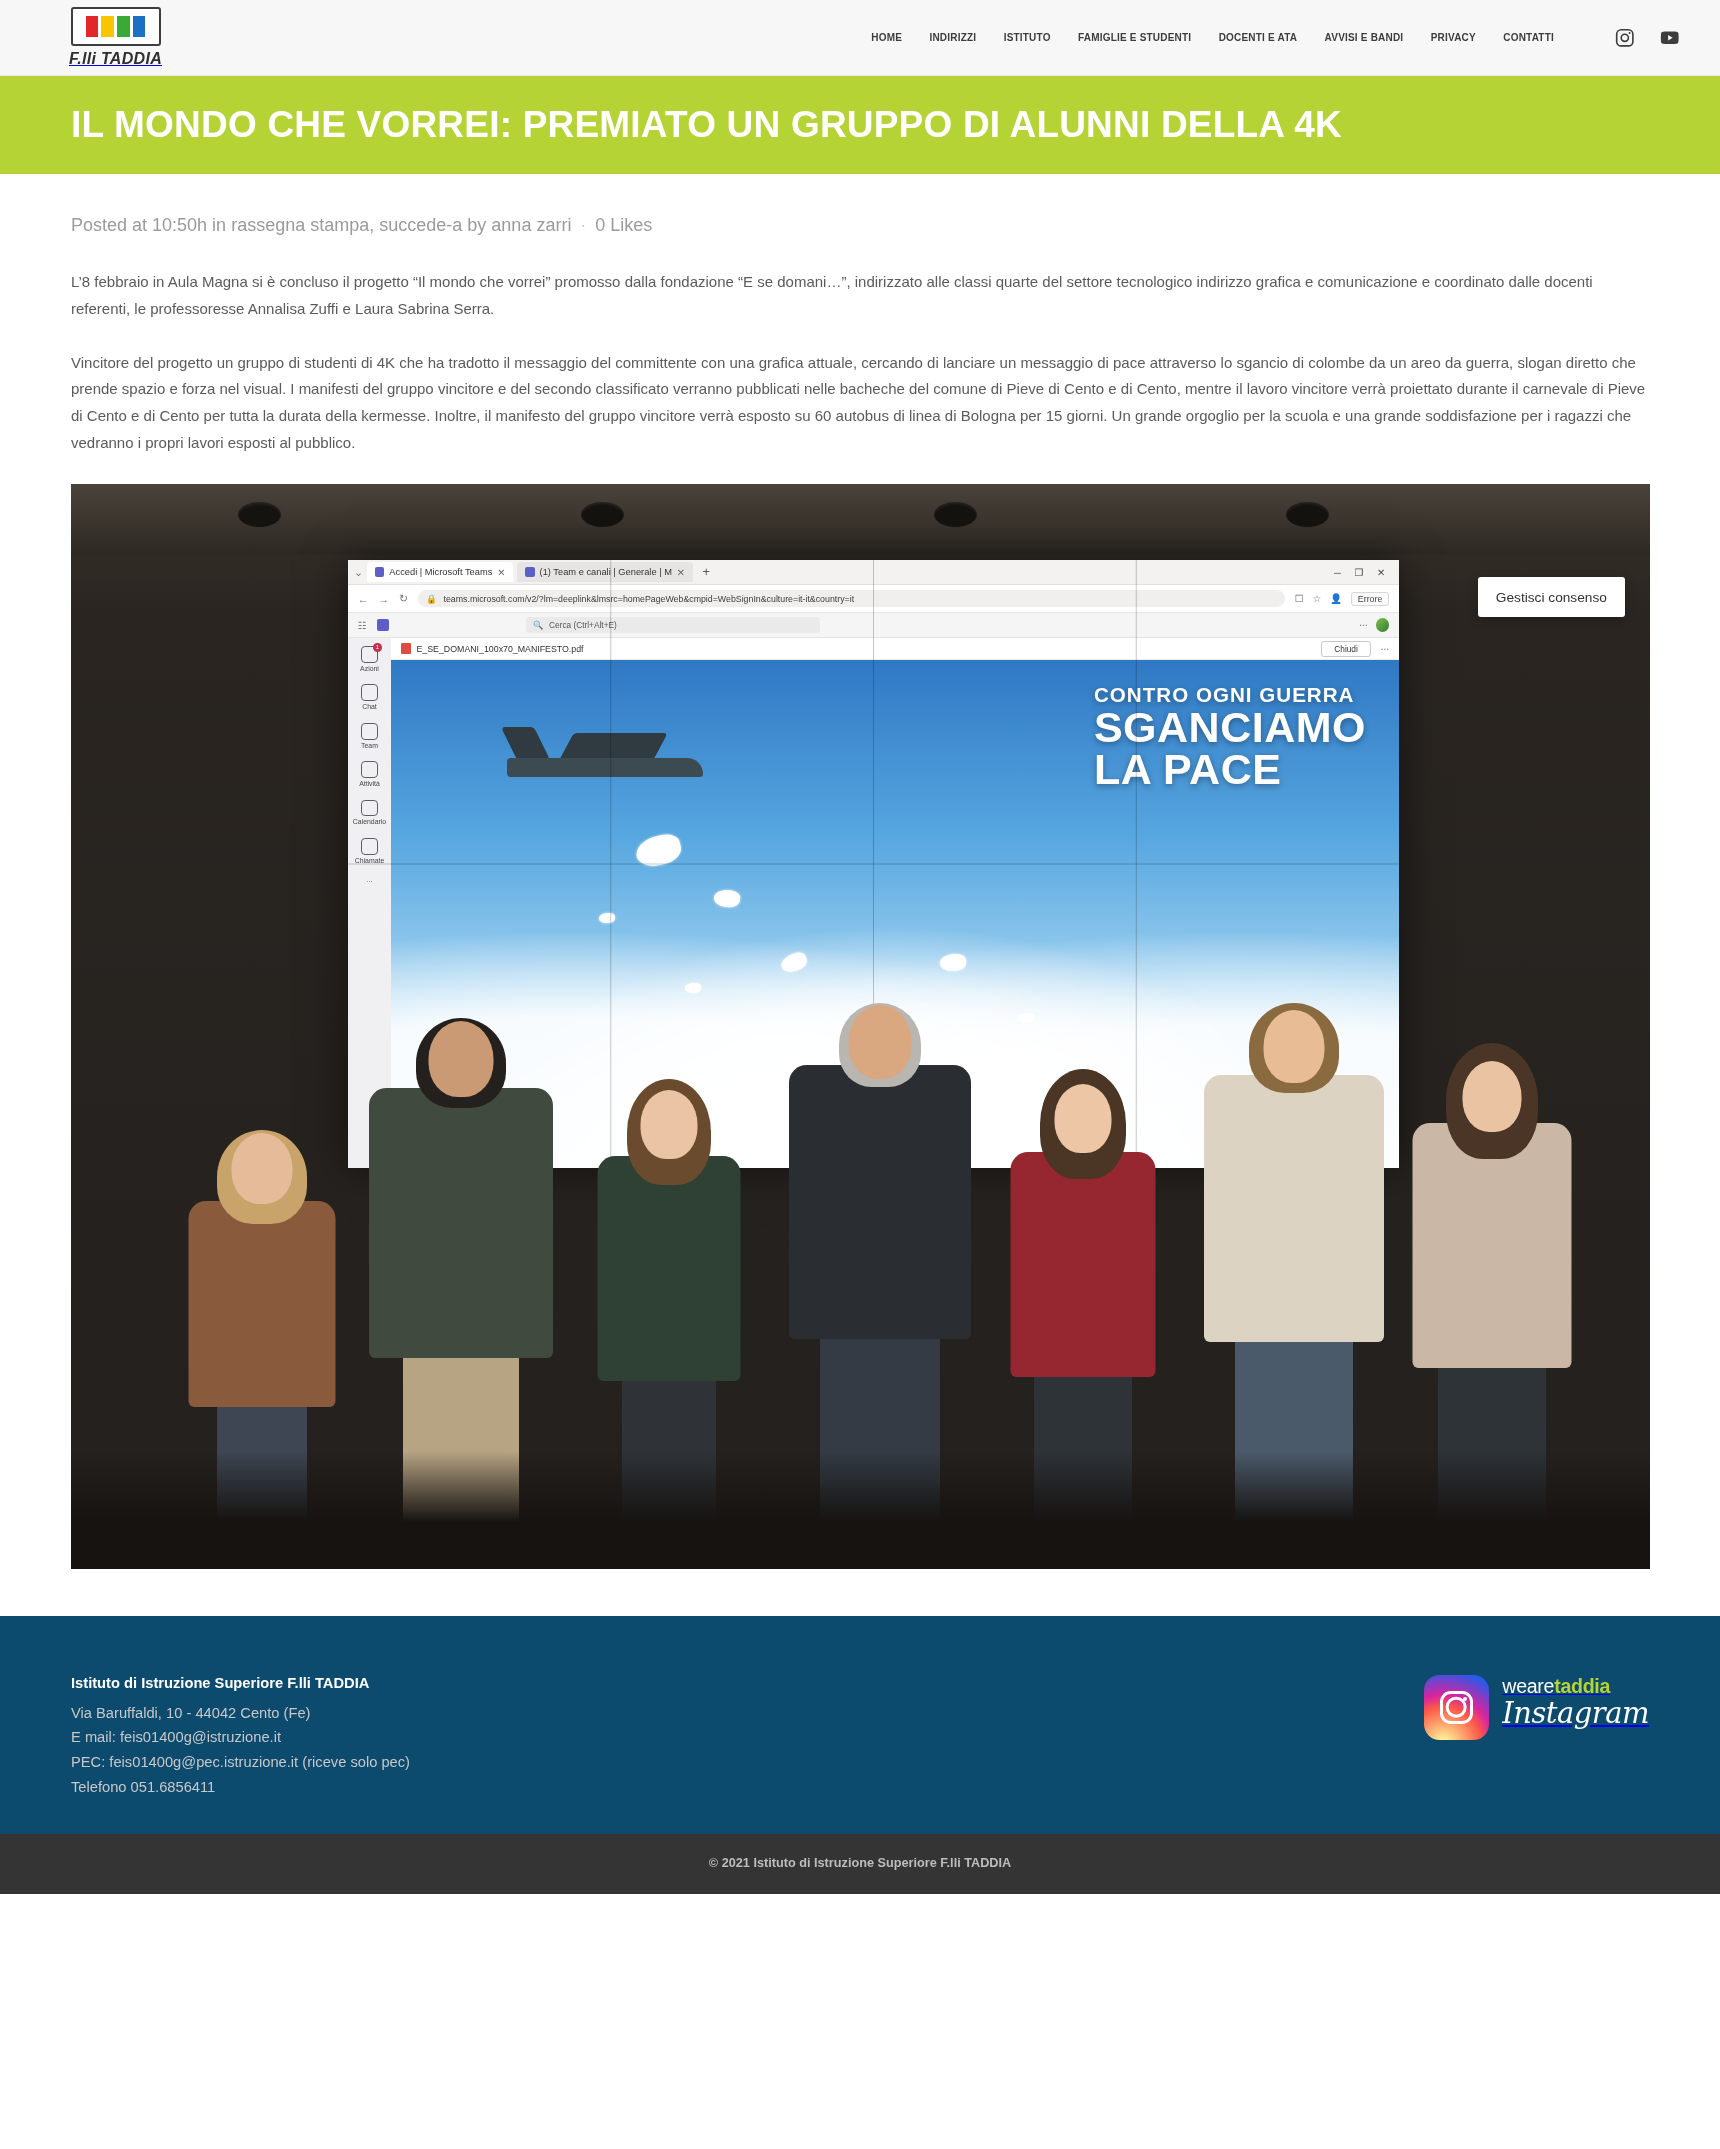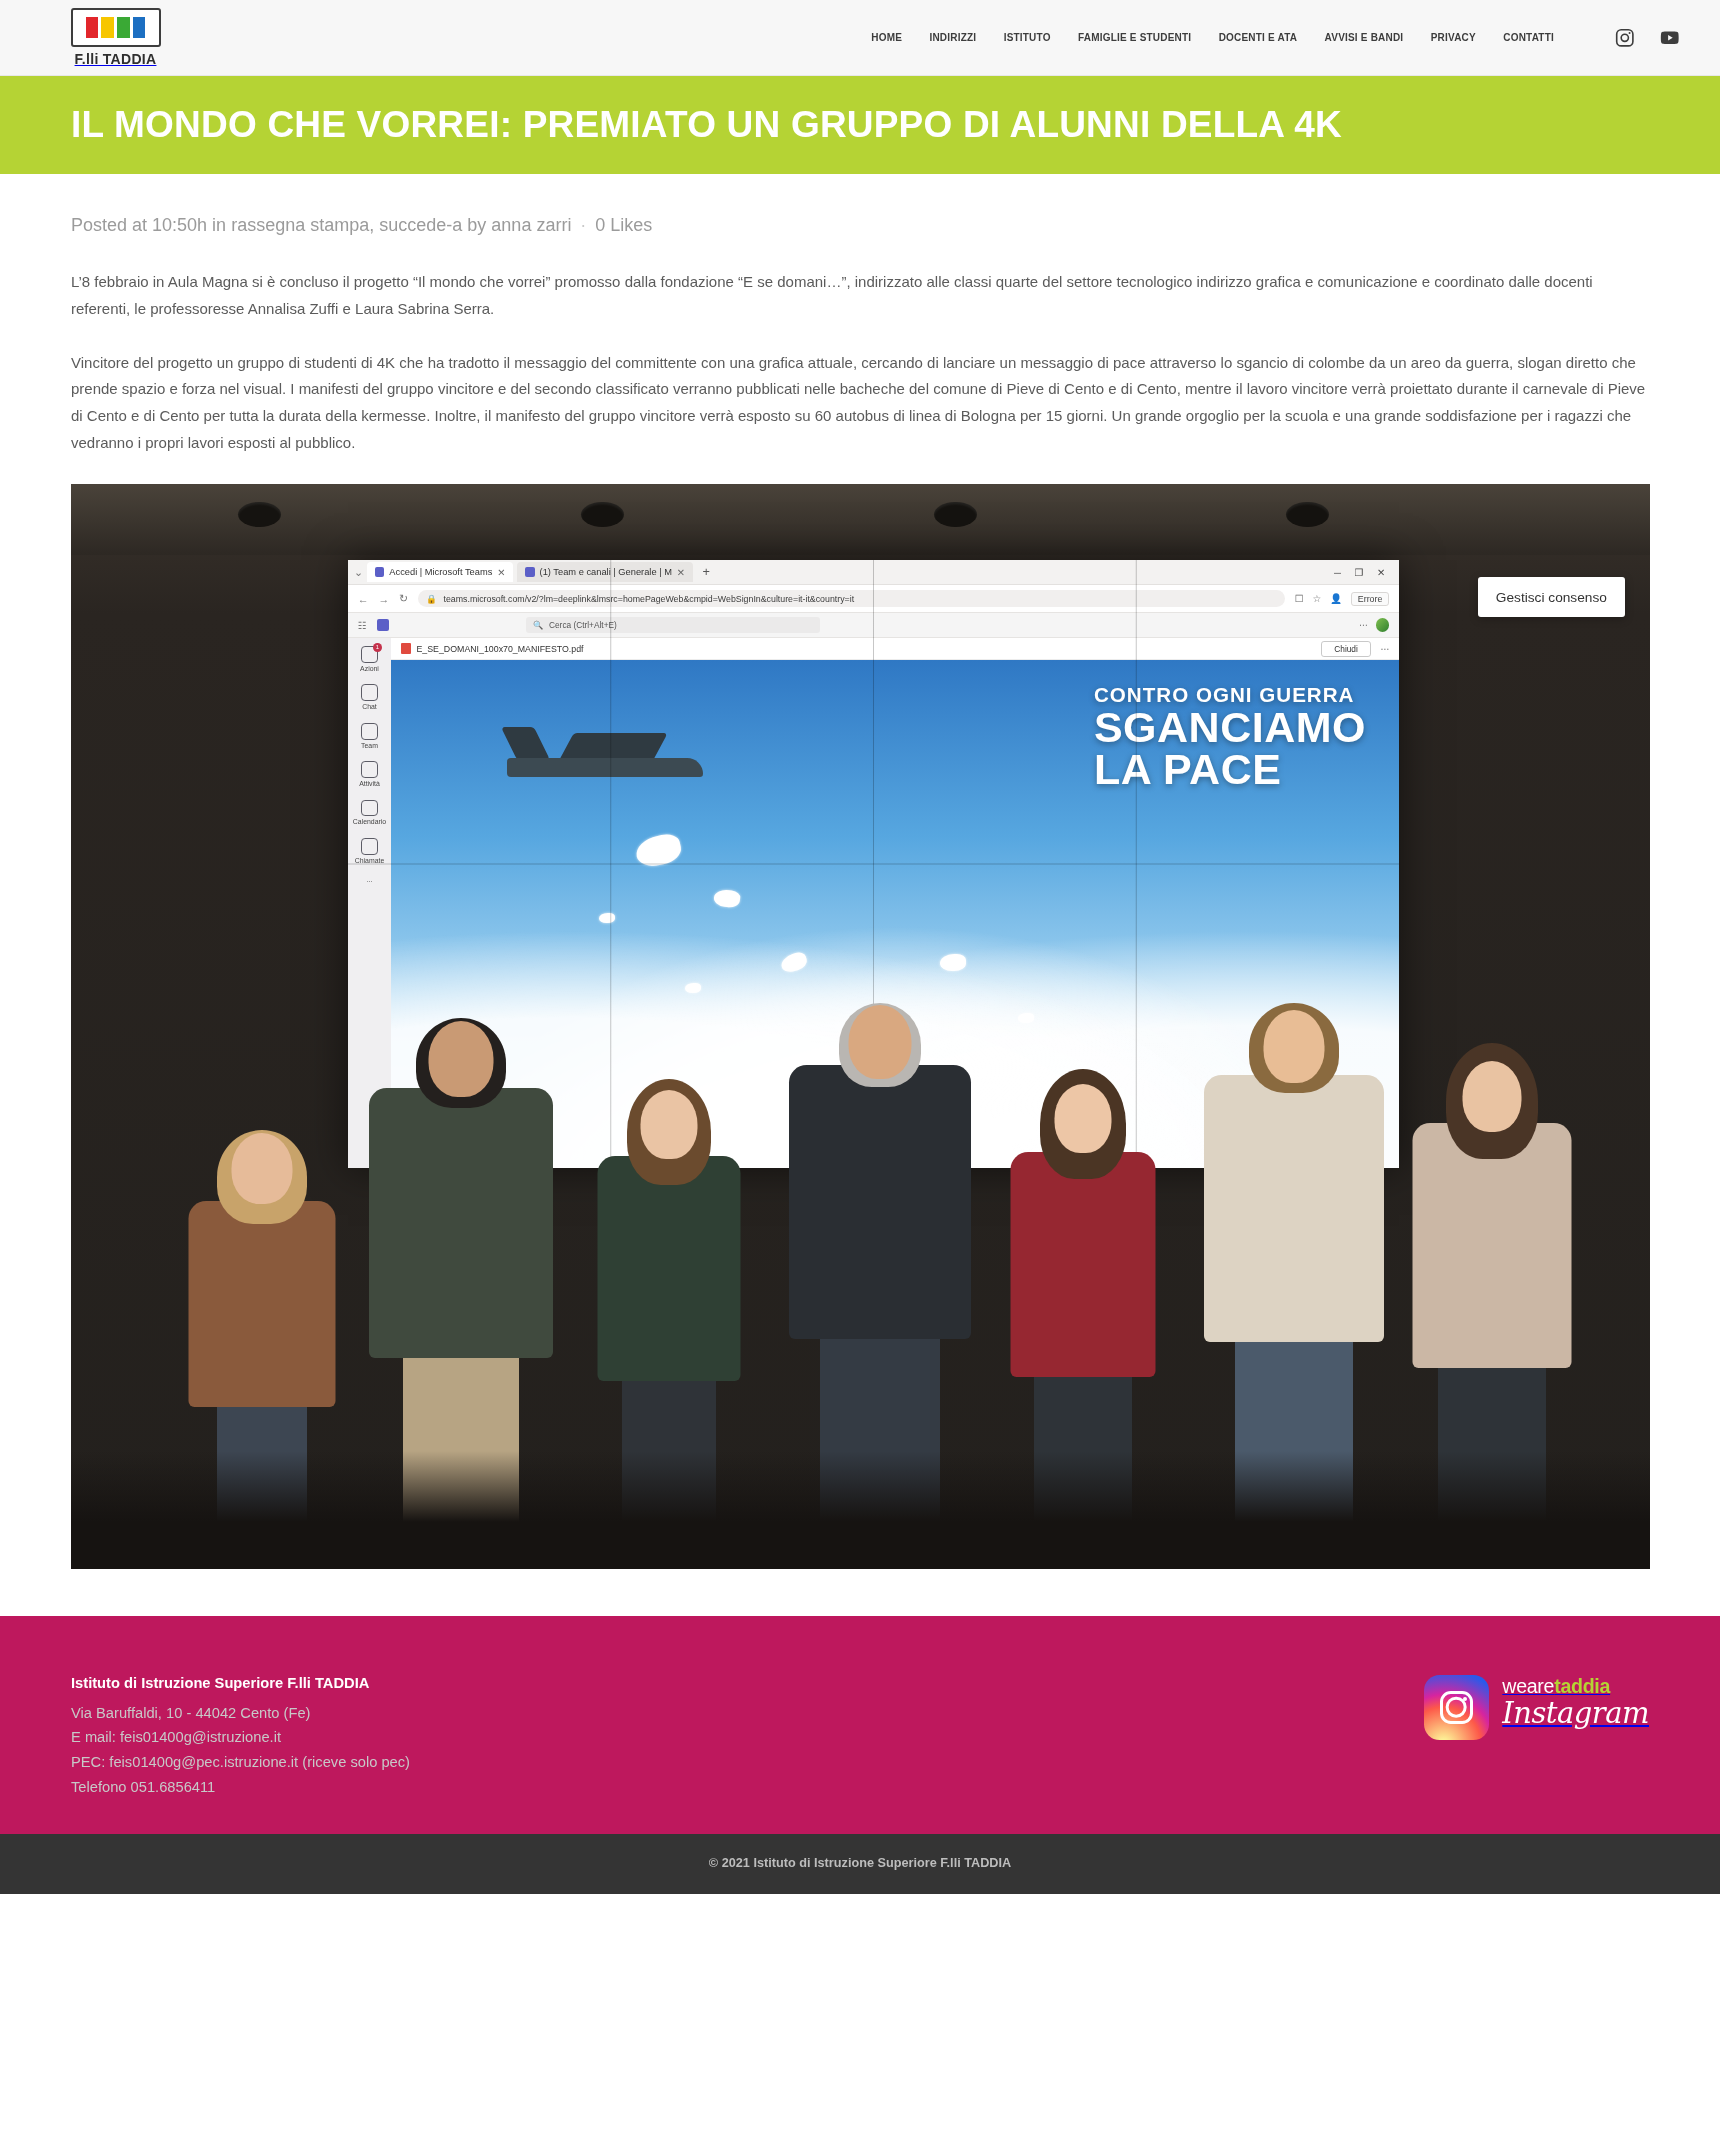--- a/index.html
+++ b/index.html
@@ -46,25 +46,26 @@
   .logo-mark i {
     display: block;
     width: 12.7px;
     height: 21.6px;
   }
   .logo-mark i.r { background: #e2262b; }
   .logo-mark i.y { background: #f7c600; }
   .logo-mark i.g { background: #3aa935; }
   .logo-mark i.b { background: #1c6fc2; }
   .logo-text {
-    font-size: 14px;
+    font-size: 16px;
     font-weight: bold;
     letter-spacing: 0.3px;
     color: #2f2f2f;
     margin-top: 3.9px;
+    font-style: italic;
   }
 
   .main-nav {
     margin-left: auto;
     display: flex;
     align-items: center;
     gap: 27.4px;
   }
   .main-nav a {
     font-size: 10px;
@@ -424,21 +425,21 @@
     border-radius: 2.9px;
     padding: 12.7px 17.6px;
     font-size: 13.7px;
     color: #333;
     white-space: nowrap;
   }
 
   
   .site-footer {
     margin-top: 47px;
-    background: #be185d;
+    background: #0c4a6e;
     padding: 59px 71px 35px 71px;
     display: flex;
     align-items: flex-start;
   }
   .f-col-1 { width: 549px; }
   .f-col-2 { width: 549px; }
   .f-col-3 { margin-left: auto; }
   .f-title {
     color: #ffffff;
     font-size: 14.7px;

